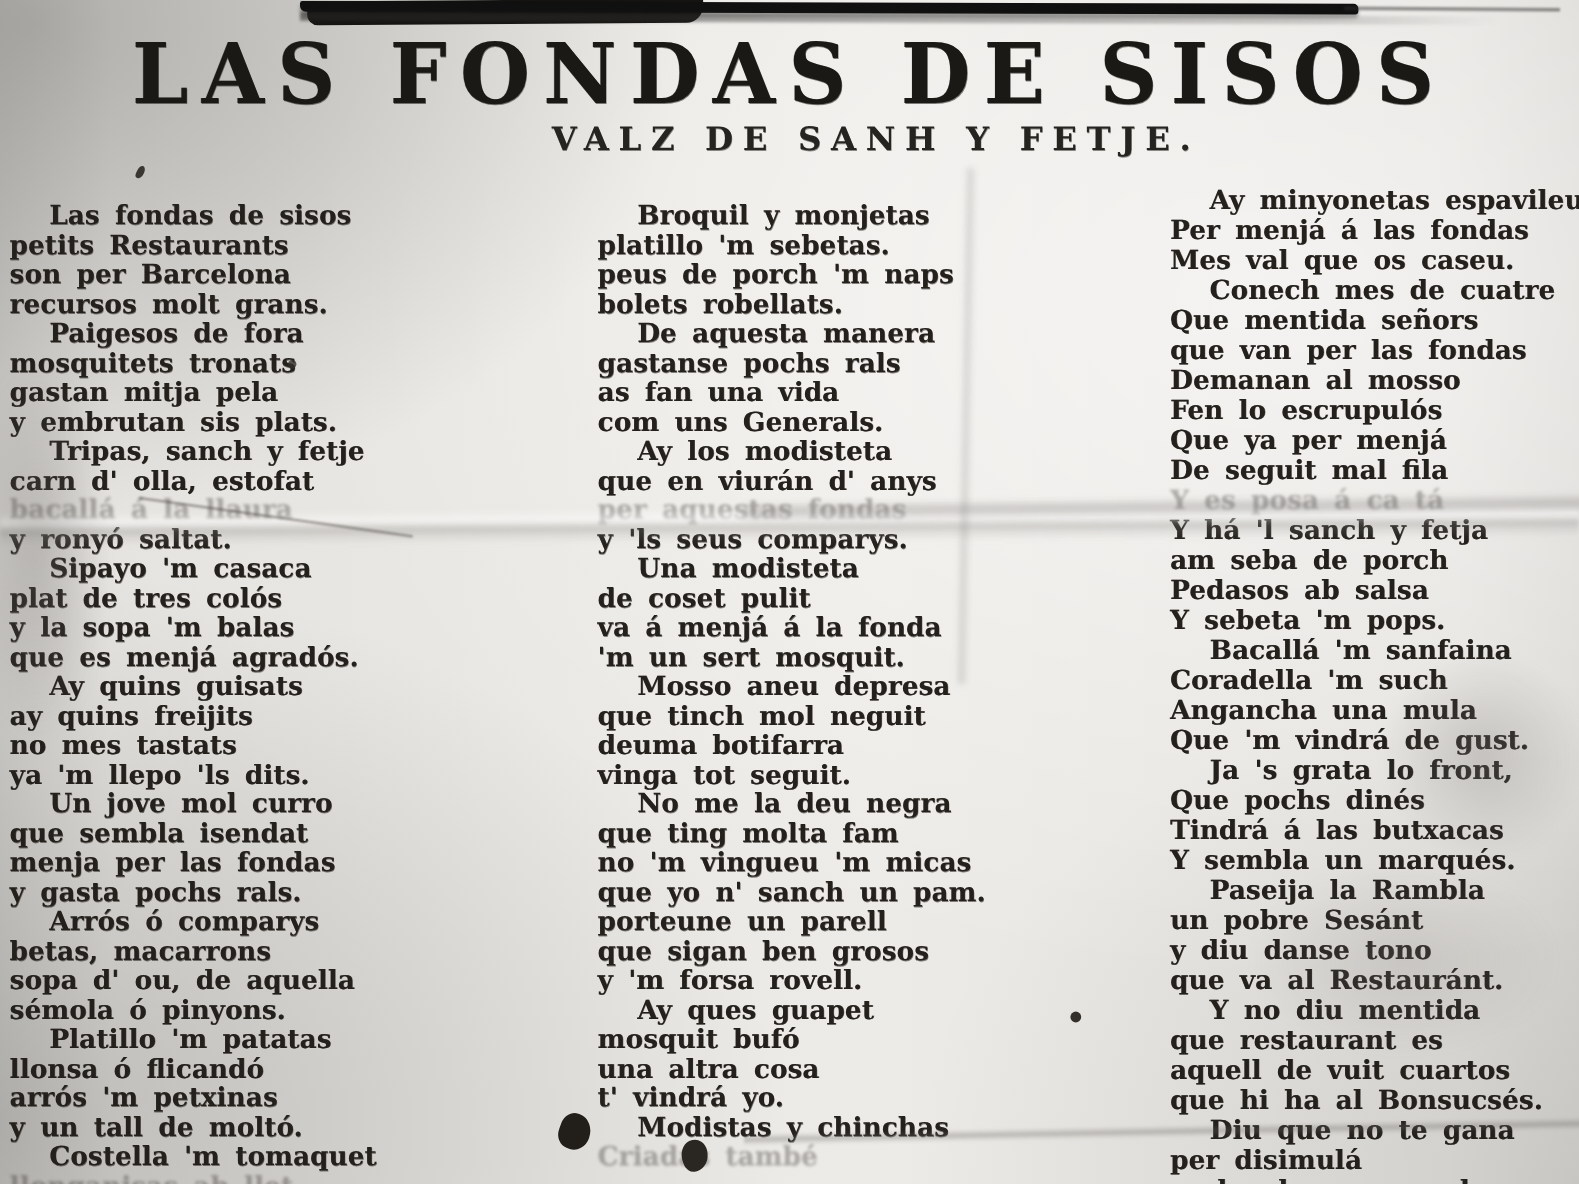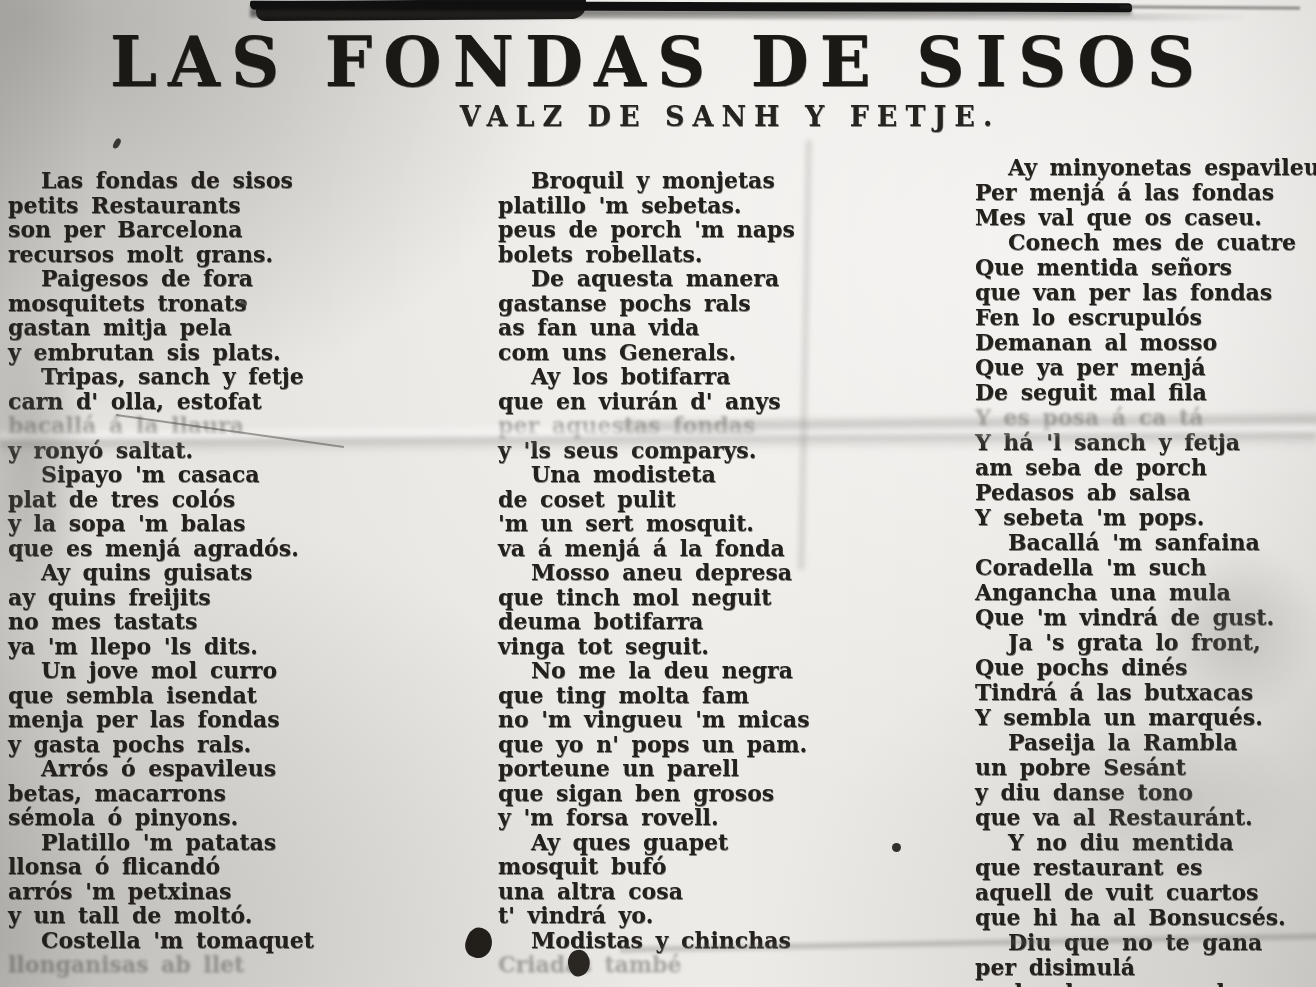--- a/index.html
+++ b/index.html
@@ -116,74 +116,75 @@
       <div class="line">y la sopa 'm balas</div>
       <div class="line">que es menjá agradós.</div>
       <div class="line indent">Ay quins guisats</div>
       <div class="line">ay quins freijits</div>
       <div class="line">no mes tastats</div>
       <div class="line">ya 'm llepo 'ls dits.</div>
       <div class="line indent">Un jove mol curro</div>
       <div class="line">que sembla isendat</div>
       <div class="line">menja per las fondas</div>
       <div class="line">y gasta pochs rals.</div>
-      <div class="line indent">Arrós ó espavileus</div>
+      <div class="line indent">Arrós ó comparys</div>
       <div class="line">betas, macarrons</div>
+      <div class="line">sopa d' ou, de aquella</div>
       <div class="line">sémola ó pinyons.</div>
       <div class="line indent">Platillo 'm patatas</div>
       <div class="line">llonsa ó flicandó</div>
       <div class="line">arrós 'm petxinas</div>
       <div class="line">y un tall de moltó.</div>
       <div class="line indent">Costella 'm tomaquet</div>
       <div class="line faded">llonganisas ab llet</div>
     </div>
   <div class="col col2">
       <div class="line indent">Broquil y monjetas</div>
       <div class="line">platillo 'm sebetas.</div>
       <div class="line">peus de porch 'm naps</div>
       <div class="line">bolets robellats.</div>
       <div class="line indent">De aquesta manera</div>
       <div class="line">gastanse pochs rals</div>
       <div class="line">as fan una vida</div>
       <div class="line">com uns Generals.</div>
-      <div class="line indent">Ay los botifarra</div>
+      <div class="line indent">Ay los modisteta</div>
       <div class="line">que en viurán d' anys</div>
       <div class="line faded">per aquestas fondas</div>
       <div class="line">y 'ls seus comparys.</div>
       <div class="line indent">Una modisteta</div>
       <div class="line">de coset pulit</div>
+      <div class="line">va á menjá á la fonda</div>
       <div class="line">'m un sert mosquit.</div>
-      <div class="line">va á menjá á la fonda</div>
       <div class="line indent">Mosso aneu depresa</div>
       <div class="line">que tinch mol neguit</div>
       <div class="line">deuma botifarra</div>
       <div class="line">vinga tot seguit.</div>
       <div class="line indent">No me la deu negra</div>
       <div class="line">que ting molta fam</div>
       <div class="line">no 'm vingueu 'm micas</div>
-      <div class="line">que yo n' pops un pam.</div>
+      <div class="line">que yo n' sanch un pam.</div>
       <div class="line">porteune un parell</div>
       <div class="line">que sigan ben grosos</div>
       <div class="line">y 'm forsa rovell.</div>
       <div class="line indent">Ay ques guapet</div>
       <div class="line">mosquit bufó</div>
       <div class="line">una altra cosa</div>
       <div class="line">t' vindrá yo.</div>
       <div class="line indent">Modistas y chinchas</div>
       <div class="line faded">Criadas també</div>
     </div>
   <div class="col col3">
       <div class="line indent">Ay minyonetas espavileus</div>
       <div class="line">Per menjá á las fondas</div>
       <div class="line">Mes val que os caseu.</div>
       <div class="line indent">Conech mes de cuatre</div>
       <div class="line">Que mentida señors</div>
       <div class="line">que van per las fondas</div>
+      <div class="line">Demanan al mosso</div>
       <div class="line">Fen lo escrupulós</div>
-      <div class="line">Demanan al mosso</div>
       <div class="line">Que ya per menjá</div>
       <div class="line">De seguit mal fila</div>
       <div class="line faded">Y es posa á ca tá</div>
       <div class="line">Y há 'l sanch y fetja</div>
       <div class="line">am seba de porch</div>
       <div class="line">Pedasos ab salsa</div>
       <div class="line">Y sebeta 'm pops.</div>
       <div class="line indent">Bacallá 'm sanfaina</div>
       <div class="line">Coradella 'm such</div>
       <div class="line">Angancha una mula</div>

